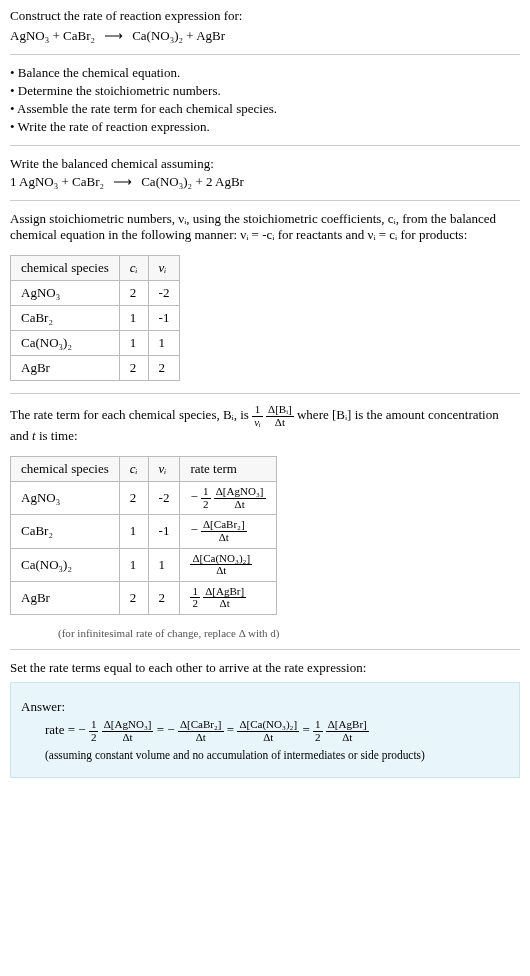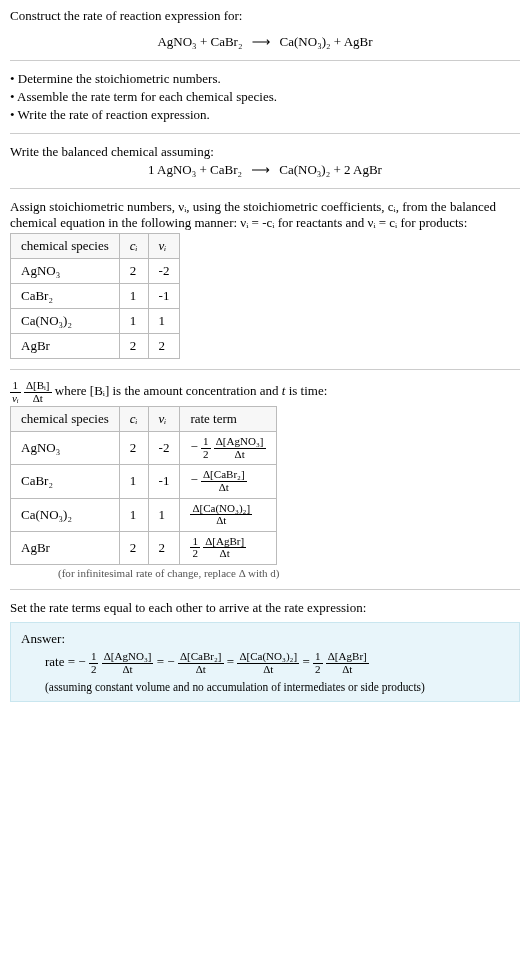--- a/index.html
+++ b/index.html
@@ -6,30 +6,30 @@
 body {
   font-family: Georgia, 'Times New Roman', serif;
   font-size: 13px;
   color: #000;
   background: #fff;
   width: 530px;
   padding: 8px 10px;
 }
 .section { margin-bottom: 10px; }
 .hr { border: none; border-top: 1px solid #ccc; margin: 10px 0; }
-.title-line { margin-bottom: 10px; }
-.eq-line { margin: 2px 0; text-align: center; }
+.title-line { margin-bottom: 4px; }
+.eq-line { margin: 2px 0; }
 .arrow { margin: 0 6px; }
 .bullet-list { margin-top: 4px; }
 .bullet-item { margin-bottom: 2px; }
 .bullet-item::before { content: "• "; }
 .it { font-style: italic; }
 table.data {
   border-collapse: collapse;
-  margin: 2px 0;
+  margin: 12px 0;
 }
 table.data th, table.data td {
   border: 1px solid #bbb;
   padding: 4px 10px;
   text-align: left;
   font-weight: normal;
 }
 table.data th { background: #f7f7f7; }
 .frac {
   display: inline-block;
@@ -37,21 +37,21 @@
   text-align: center;
   font-size: 0.85em;
   line-height: 1.05;
 }
 .frac .num { display: block; border-bottom: 1px solid #000; padding: 0 2px; }
 .frac .den { display: block; padding: 0 2px; }
 .note { font-size: 0.85em; color: #555; margin-top: 2px; margin-left: 48px; }
 .answer-box {
   background: #e8f5fa;
   border: 1px solid #c9e6ef;
-  padding: 8px 10px;
+  padding: 16px 10px;
   margin-top: 6px;
 }
 .answer-label { margin-bottom: 4px; }
 .rate-line { padding-left: 24px; margin-bottom: 6px; }
 .rate-note { padding-left: 24px; font-size: 0.88em; }
 .nowrap { white-space: nowrap; }
 </style>
 </head>
 <body>
 
@@ -60,20 +60,21 @@
   <div class="eq-line">
     <span>AgNO₃ + CaBr₂</span>
     <span class="arrow">⟶</span>
     <span>Ca(NO₃)₂ + AgBr</span>
   </div>
 </div>
 <hr class="hr">
 
 <div class="section">
   <div class="bullet-list">
+    <div class="bullet-item">Balance the chemical equation.</div>
     <div class="bullet-item">Determine the stoichiometric numbers.</div>
     <div class="bullet-item">Assemble the rate term for each chemical species.</div>
     <div class="bullet-item">Write the rate of reaction expression.</div>
   </div>
 </div>
 <hr class="hr">
 
 <div class="section">
   <div>Write the balanced chemical assuming:</div>
   <div class="eq-line">
@@ -113,20 +114,21 @@
       <td>2</td>
       <td>2</td>
     </tr>
   </tbody>
     </table>
 </div>
 <hr class="hr">
 
 <div class="section">
   <div>
+    <span>The rate term for each chemical species, Bᵢ, is </span>
     <span class="frac nowrap">
       <span class="num">1</span>
       <span class="den it">νᵢ</span>
     </span>
     <span class="frac nowrap">
       <span class="num">Δ[Bᵢ]</span>
       <span class="den">Δt</span>
     </span>
     <span> where [Bᵢ] is the amount concentration and </span>
     <span class="it">t</span>

